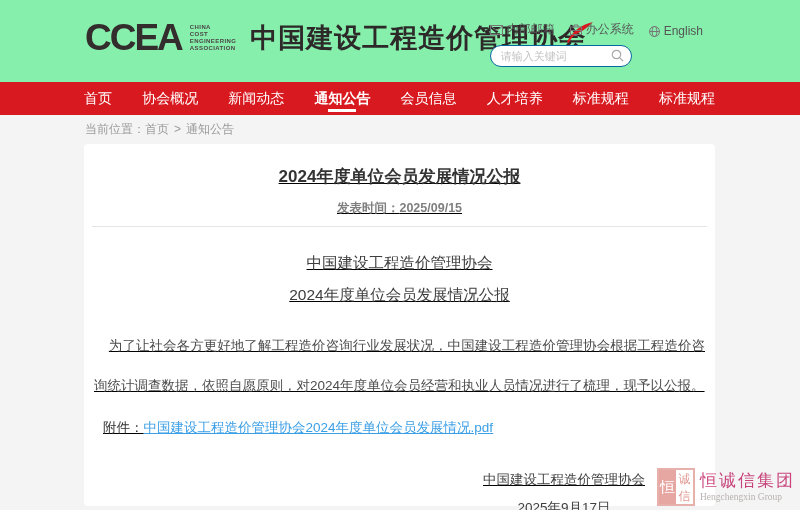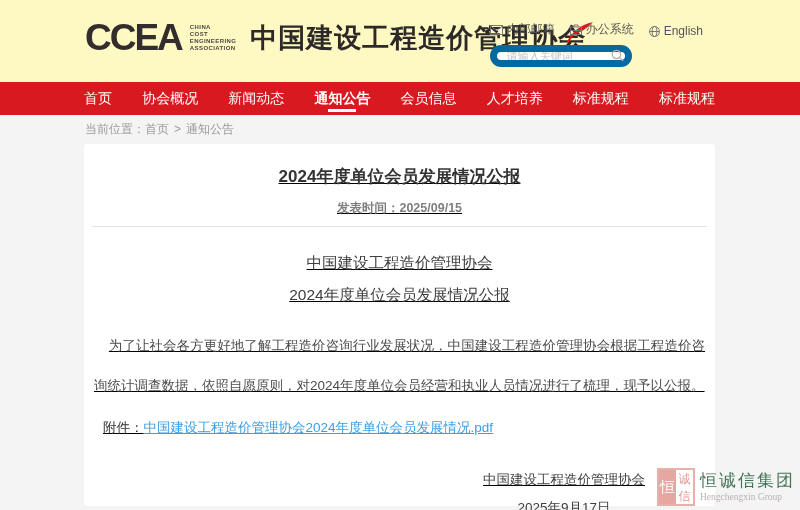--- a/index.html
+++ b/index.html
@@ -5,39 +5,39 @@
   * { margin:0; padding:0; box-sizing:border-box; }
   html,body { width:800px; height:510px; }
   body {
     position:relative; overflow:hidden;
     background:#f4f4f5;
     font-family:"Liberation Sans","DejaVu Sans",sans-serif;
   }
   a { text-decoration:none; cursor:pointer; }
 
   
-  .site-header { position:absolute; top:0; left:0; width:800px; height:82px; background:#fef9c3; }
+  .site-header { position:absolute; top:0; left:0; width:800px; height:82px; background:#86efac; }
   .logo-row { position:absolute; left:85px; top:16px; display:flex; align-items:center; }
   .logo-acronym {
     position:relative; font-size:37px; font-weight:800; letter-spacing:-2px;
     color:#332d2d; line-height:44px;
   }
   .logo-swoosh { position:absolute; right:-7px; top:6px; }
   .logo-sub { margin-left:8px; display:flex; flex-direction:column; justify-content:center; }
   .logo-sub span { font-size:6px; font-weight:700; color:#4b4545; letter-spacing:.4px; line-height:7px; white-space:nowrap; }
   .org-name { margin-left:14px; font-size:27px; font-weight:700; color:#2d2929; letter-spacing:1px; white-space:nowrap; }
 
   .header-right { position:absolute; right:97px; top:21px; display:flex; flex-direction:column; align-items:flex-start; gap:7px; }
   .utility { display:flex; gap:15px; align-items:flex-end; }
   .utility a { display:flex; align-items:center; gap:4px; font-size:12px; color:#555; }
   .utility svg { display:block; }
 
   .searchbox { position:relative; width:142px; height:22px; }
   .searchbox input {
-    width:100%; height:100%; border:7px solid #0369a1; border-radius:11px;
+    width:100%; height:100%; border:1px solid #0369a1; border-radius:11px;
     padding:0 26px 0 10px; font-size:11px; color:#666; outline:none;
     font-family:"Liberation Sans","DejaVu Sans",sans-serif; background:#fff;
   }
   .searchbox input::placeholder { color:#c3c3c3; }
   .search-icon { position:absolute; right:8px; top:4px; cursor:pointer; }
 
   
   .main-nav { position:absolute; top:82px; left:0; width:800px; height:33px; background:#d8191f; }
   .nav-inner { position:absolute; left:84px; top:0; width:631px; height:33px; display:flex; justify-content:space-between; align-items:center; }
   .nav-item { position:relative; color:#fff; font-size:14px; height:33px; line-height:33px; white-space:nowrap; }
@@ -81,21 +81,21 @@
   .seal-left {
     width:50%; background:rgba(203,74,63,.6); color:#fff; font-size:15px;
     display:flex; align-items:center; justify-content:center;
   }
   .seal-right { width:50%; display:flex; flex-direction:column; }
   .seal-right span {
     flex:1; display:flex; align-items:center; justify-content:center;
     color:rgba(203,74,63,.7); font-size:12px; line-height:1;
   }
   .wm-text { display:flex; flex-direction:column; }
-  .wm-cn { font-family:"Liberation Serif","DejaVu Serif",serif; font-size:17px; letter-spacing:2px; color:#14532d; line-height:20px; }
+  .wm-cn { font-family:"Liberation Serif","DejaVu Serif",serif; font-size:17px; letter-spacing:2px; color:#be185d; line-height:20px; }
   .wm-en { font-family:"Liberation Serif","DejaVu Serif",serif; font-size:9.5px; color:#a9a19e; line-height:12px; }
 </style>
 </head>
 <body>
 
 <div class="site-header">
   <div class="logo-row">
     <div class="logo-acronym">CCEA</div>
     <svg class="logo-swoosh" width="27" height="21" viewBox="0 0 27 21">
       <path d="M1 20 C6 9 15 3 27 0 C21 6 18 8 14 10 C8 13 5 16 3 21 Z" fill="#d8191f"></path>

